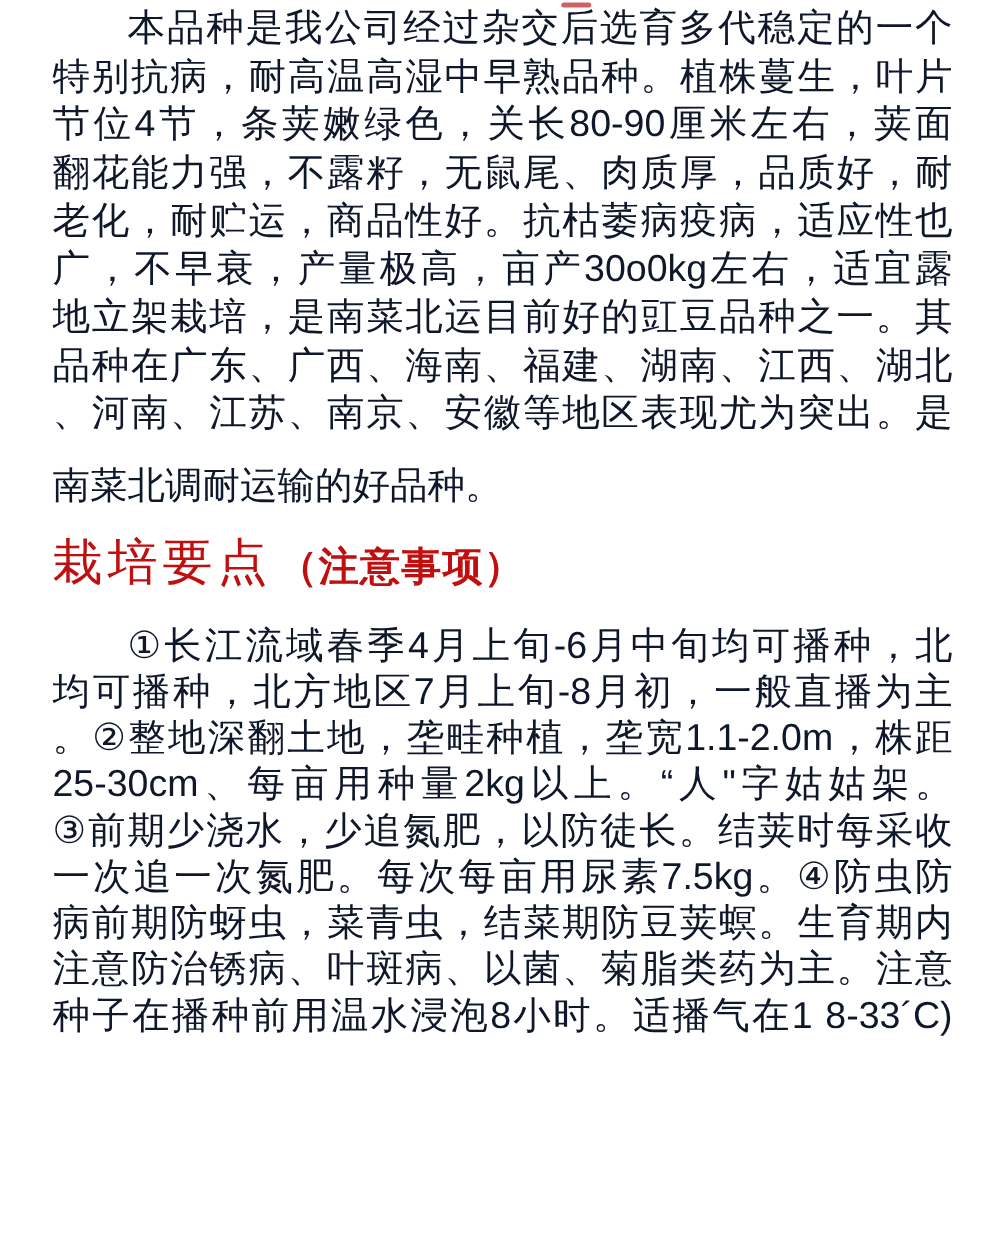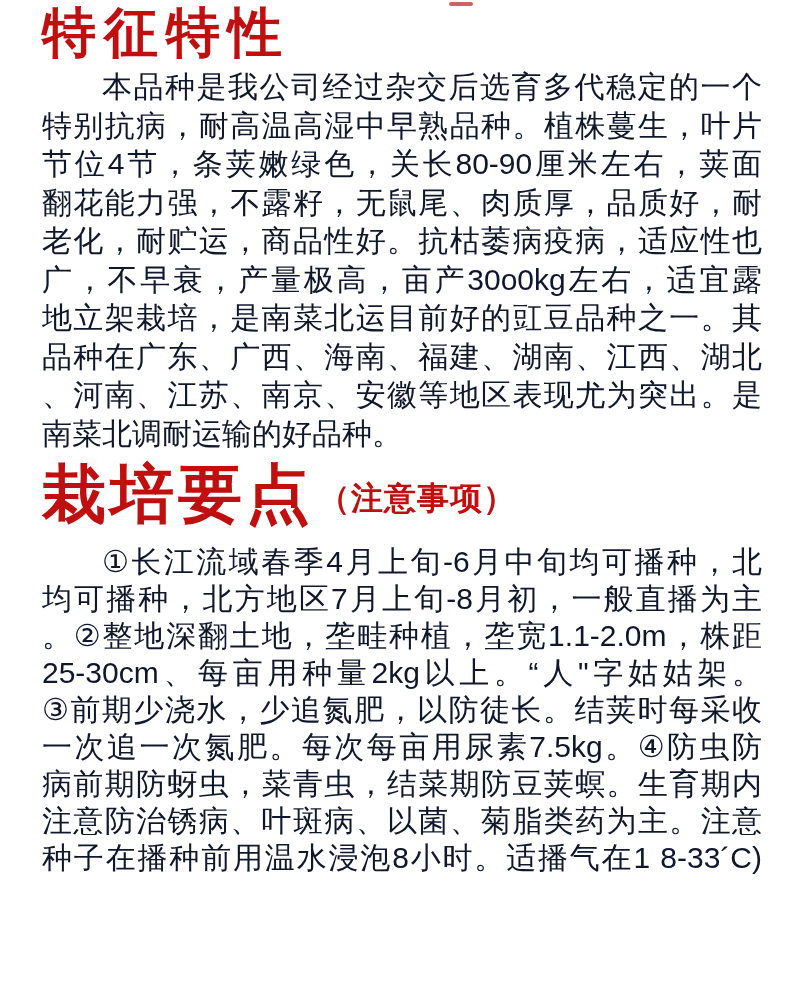--- a/index.html
+++ b/index.html
@@ -42,22 +42,22 @@
     white-space: nowrap;
   }
   .h2-row {
     margin: 14px 0 20px 0;
     display: flex;
     align-items: center;
     white-space: nowrap;
   }
   .h2-main {
     font-family: "Liberation Serif", "DejaVu Serif", serif;
-    font-weight: bold;
-    font-size: 64px;
+    font-weight: normal;
+    font-size: 40px;
     line-height: 56px;
     color: #bf0f0f;
     letter-spacing: 4px;
   }
   .h2-sub {
     font-family: "Liberation Serif", "DejaVu Serif", serif;
     font-weight: bold;
     font-size: 32px;
     color: #bf0f0f;
     margin-left: 4px;
@@ -75,31 +75,31 @@
     -moz-text-align-last: justify;
     text-justify: inter-character;
     overflow: hidden;
     white-space: nowrap;
   }
   .para1 .line { line-height: 38.5px; }
   .para2 .line { line-height: 37px; }
   .line.first { text-indent: 2em; }
   .line.plain {
     text-align-last: left;
+    margin-top: 19px;
     -moz-text-align-last: left;
   }
 </style>
 </head>
 <body>
 
 <div class="artifact"></div>
 
 <div class="page">
 
-  <h1 class="sec-title">特征特性</h1>
 
   <div class="para para1">
     <div class="line first">本品种是我公司经过杂交后选育多代稳定的一个</div>
     <div class="line">特别抗病，耐高温高湿中早熟品种。植株蔓生，叶片</div>
     <div class="line">节位4节，条荚嫩绿色，关长80-90厘米左右，荚面</div>
     <div class="line">翻花能力强，不露籽，无鼠尾、肉质厚，品质好，耐</div>
     <div class="line">老化，耐贮运，商品性好。抗枯萎病疫病，适应性也</div>
     <div class="line">广，不早衰，产量极高，亩产30o0kg左右，适宜露</div>
     <div class="line">地立架栽培，是南菜北运目前好的豇豆品种之一。其</div>
     <div class="line">品种在广东、广西、海南、福建、湖南、江西、湖北</div>

